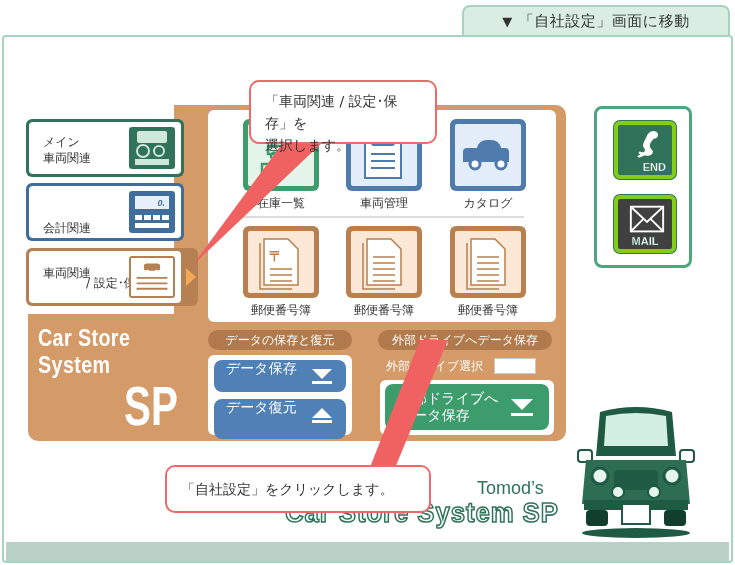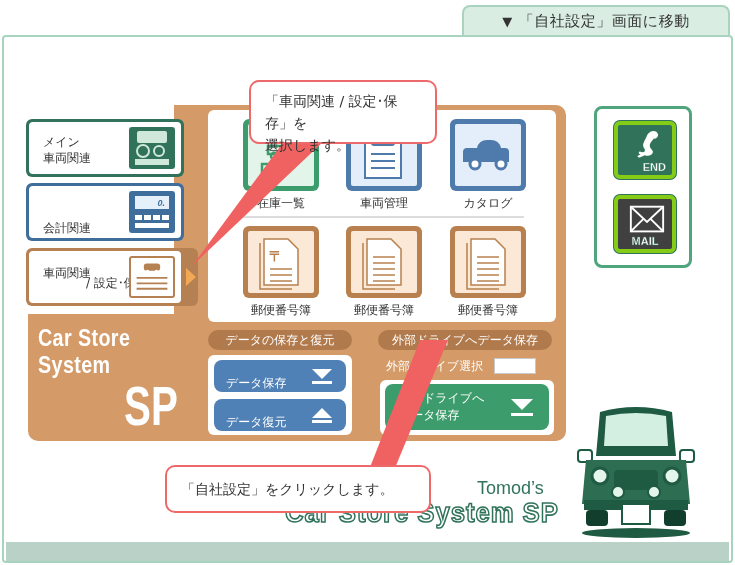--- a/index.html
+++ b/index.html
@@ -65,21 +65,21 @@
   .tg .tbox { background: #3c9c6c; } .tg .tinner { background: #e3f4ea; }
   .tb .tbox { background: #4f7bac; } .tb .tinner { background: #e4eefa; }
   .to .tbox { background: #b8804e; } .to .tinner { background: #fbe8d6; }
 
   
   .brand-cs { position: absolute; left: 38px; top: 288px; color: #fff; font-family: "Liberation Sans", sans-serif; font-weight: bold; font-size: 24px; line-height: 27px; transform: scaleX(0.82); transform-origin: left; letter-spacing: 0.5px; }
   .brand-sp { position: absolute; left: 124px; top: 342px; color: #fff; font-family: "Liberation Sans", sans-serif; font-weight: bold; font-size: 56px; line-height: 56px; transform: scaleX(0.72); transform-origin: left; }
 
   .pill { position: absolute; height: 20px; border-radius: 10px; background: #b17a4c; color: #fff; font-size: 12px; display: flex; align-items: center; justify-content: center; text-align: right; }
   .group-box { position: absolute; background: #fff; border-radius: 6px; }
-  .act-btn { position: absolute; border-radius: 8px; color: #fff; font-size: 12px; cursor: pointer; display: flex; align-items: flex-end; }
+  .act-btn { position: absolute; border-radius: 8px; color: #fff; font-size: 14px; cursor: pointer; display: flex; align-items: flex-start; }
   .act-blue { background: #4f80b6; }
   .act-green { background: #3c9c6c; }
   .ext-label { position: absolute; left: 386px; top: 358px; color: #fff; font-size: 12px; }
   .ext-input { position: absolute; left: 494px; top: 358px; width: 42px; height: 16px; background: #fff; border: 1px solid #c9c9c9; }
 
   
   .right-panel { position: absolute; left: 594px; top: 106px; width: 98px; height: 162px; border: 3px solid #4fa57d; border-radius: 8px; background: #fff; }
   .r-btn { position: absolute; left: 17px; width: 62px; height: 58px; border-radius: 6px; background: #31735a; border: 4px solid #84cc16; box-shadow: 0 0 0 1px #31735a; cursor: pointer; }
   .r-btn .cap { position: absolute; bottom: 2px; right: 6px; color: #fff; font-weight: bold; font-size: 11px; font-family: "Liberation Sans", sans-serif; -webkit-text-stroke: 0.3px #31735a; }
   .r-mail { background: #404040; }
@@ -265,21 +265,21 @@
 
 <div class="pill" style="left:208px; top:330px; width:144px;">データの保存と復元</div>
 <div class="group-box" style="left:208px; top:355px; width:144px; height:80px;"></div>
 <div class="act-btn act-blue" style="left:214px; top:360px; width:132px; height:32px; padding-left:12px;">
   <span>データ保存</span>
   <svg width="24" height="20" viewBox="0 0 24 20" style="position:absolute; right:12px; top:6px;">
     <path d="M2 3 h20 l-10 10 z" fill="#fff"></path>
       <rect x="2" y="15" width="20" height="3" fill="#fff"></rect>
   </svg>
 </div>
-<div class="act-btn act-blue" style="left:214px; top:399px; width:132px; height:32px; padding-left:12px;">
+<div class="act-btn act-blue" style="left:214px; top:399px; width:132px; height:40px; padding-left:12px;">
   <span>データ復元</span>
   <svg width="24" height="20" viewBox="0 0 24 20" style="position:absolute; right:12px; top:6px;">
     <path d="M2 13 h20 l-10 -10 z" fill="#fff"></path>
       <rect x="2" y="15" width="20" height="3" fill="#fff"></rect>
   </svg>
 </div>
 
 <div class="pill" style="left:378px; top:330px; width:174px;">外部ドライブへデータ保存</div>
 <span class="ext-label">外部ドライブ選択</span>
 <input class="ext-input" type="text" value="" style="">

